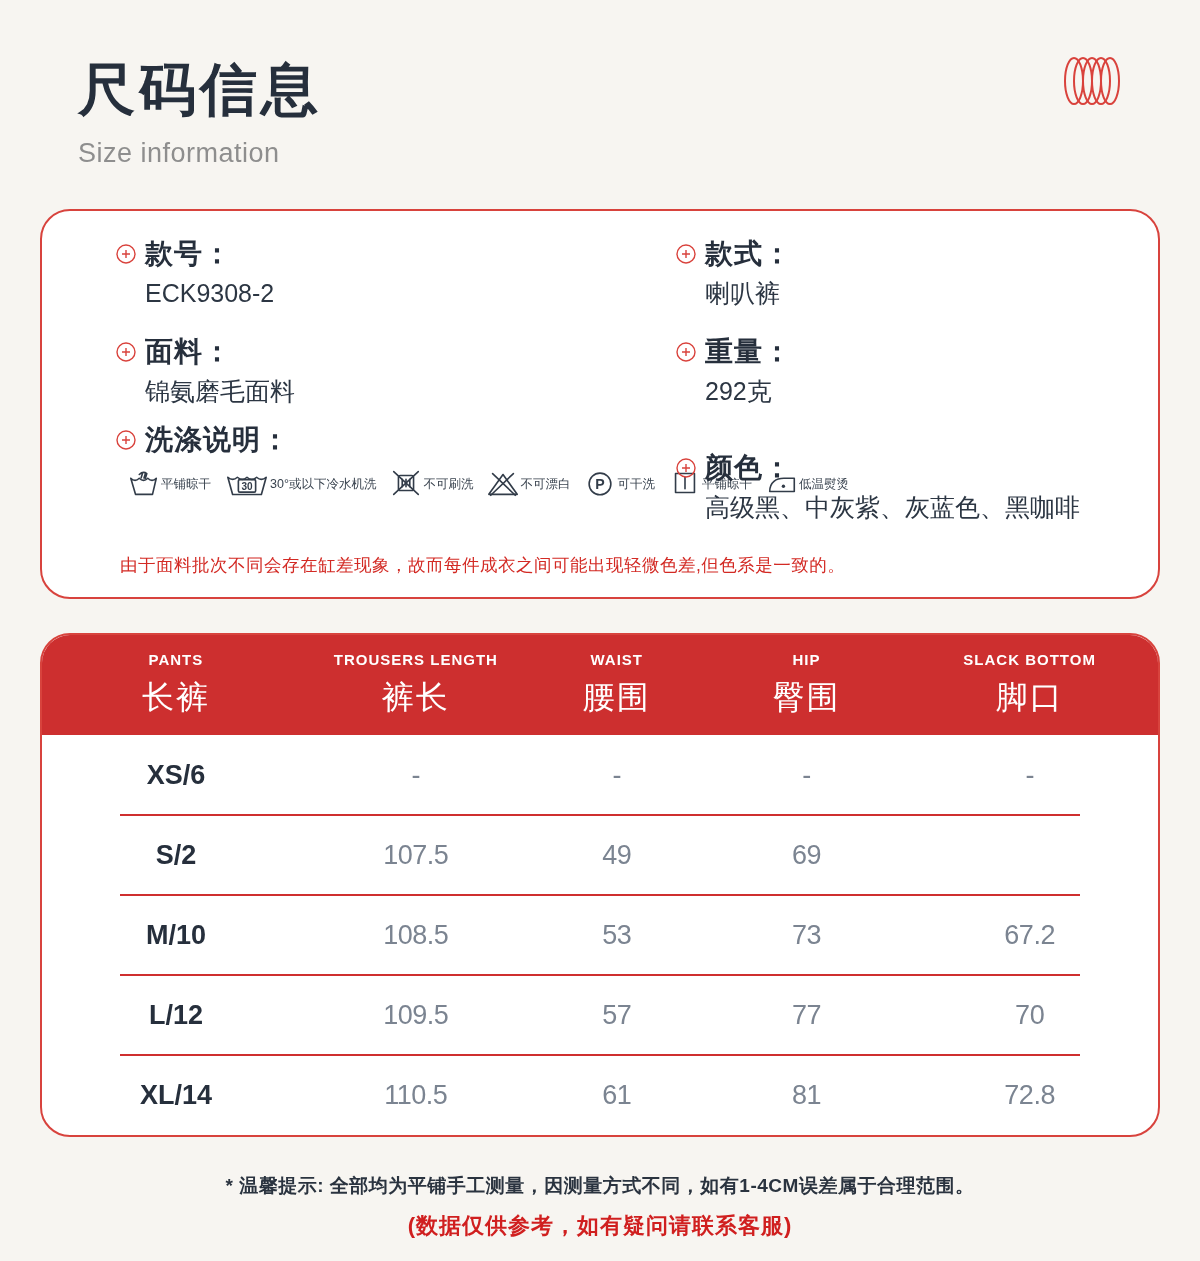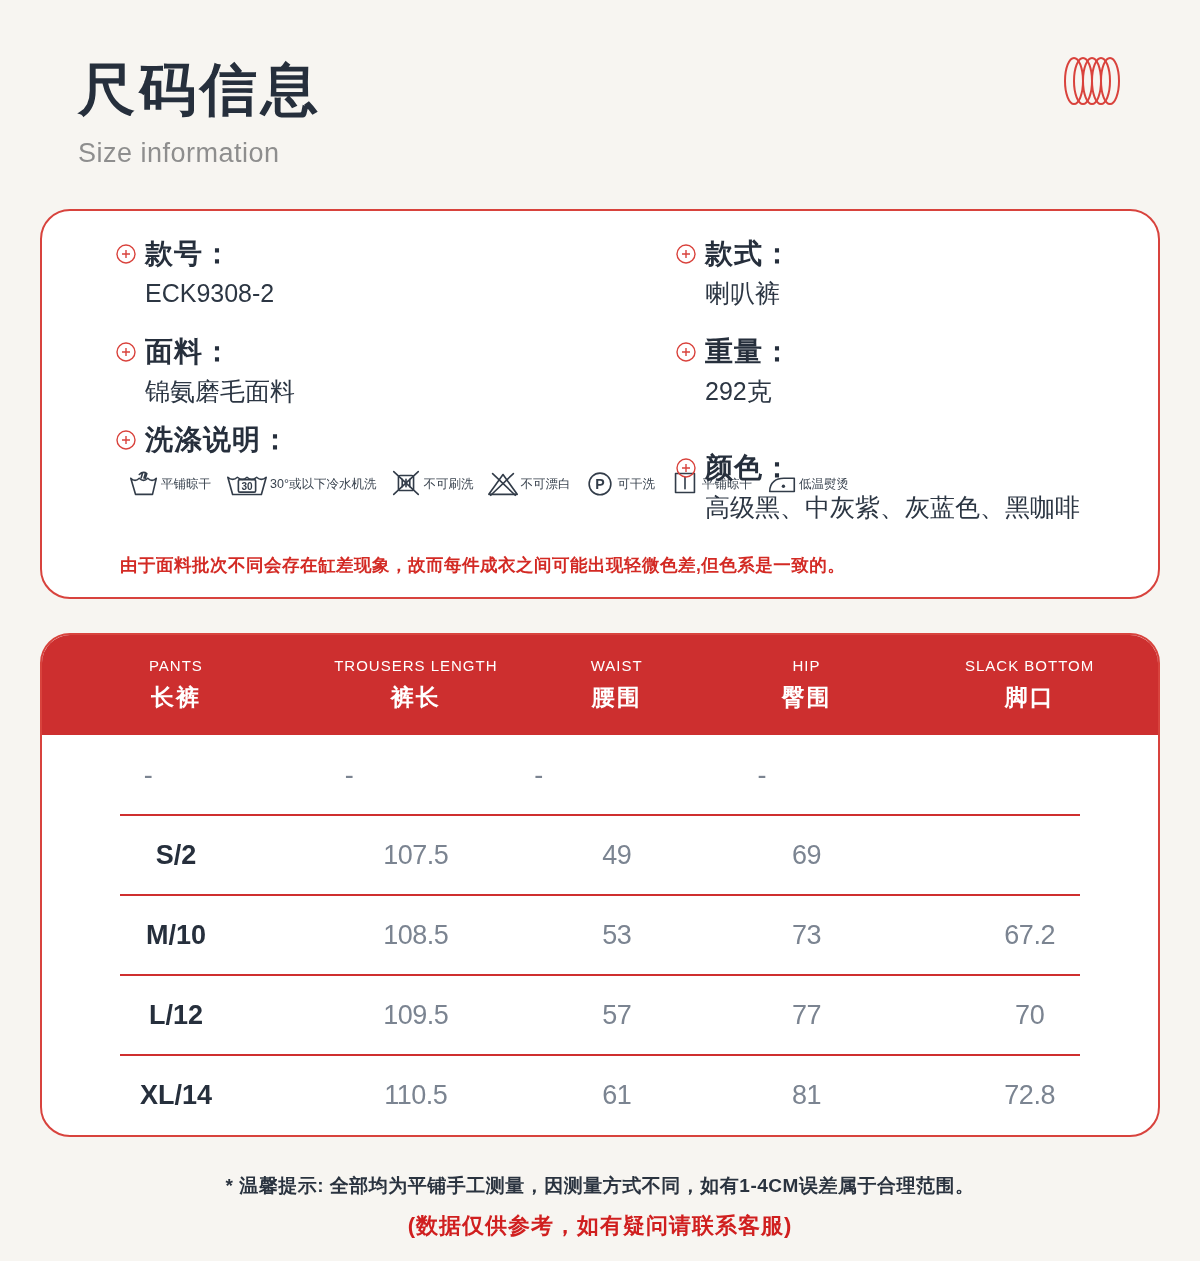--- a/index.html
+++ b/index.html
@@ -32,33 +32,33 @@
   .comp-cn { font-size:23px; color:#2c3643; }
   .comp-en { font-size:16.5px; color:#3c4654; margin-left:8px; }
   .field-wash { margin-top:12px; }
   .wash-row { display:flex; align-items:flex-end; gap:13px; margin-top:6px; margin-left:-18px; }
   .wash-item { display:flex; align-items:center; }
   .wash-item svg { height:36px; display:block; }
   .wash-label { font-size:12.5px; color:#39434f; margin-top:3px; white-space:nowrap; }
   .field-color { margin-top:40px; }
   .card-note {
     position:absolute; left:78px; bottom:20px;
-    font-size:17.5px; font-weight:700; color:#d32a24; letter-spacing:0.5px;
+    font-size:17.5px; font-weight:400; color:#d32a24; letter-spacing:0.5px;
   }
 
   
   .size-card {
     margin:34px 40px 0; background:#ffffff;
     border:2px solid #d8433d; border-radius:30px; overflow:hidden;
   }
   .size-head { background:#cd2f2f; height:100px; display:flex; align-items:center; }
   .col { text-align:center; }
   .c1 { width:24%; } .c2 { width:19%; } .c3 { width:17%; } .c4 { width:17%; } .c5 { width:23%; }
-  .th-en { font-size:15px; font-weight:400; color:#ffffff; letter-spacing:1px; }
-  .th-cn { font-size:23px; font-weight:700; color:#ffffff; margin-top:8px; letter-spacing:2px; }
+  .th-en { font-size:15px; font-weight:700; color:#ffffff; letter-spacing:1px; }
+  .th-cn { font-size:32px; font-weight:400; color:#ffffff; margin-top:8px; letter-spacing:2px; }
   .tr { display:flex; align-items:center; height:80px; position:relative; }
   .tr:not(:last-child)::after {
     content:""; position:absolute; left:78px; right:78px; bottom:-1px;
     border-bottom:2px solid #cf2f2f;
   }
   .td-size { font-size:27px; font-weight:800; color:#262f3c; }
   .td-val { font-size:27px; color:#7b8491; font-stretch:condensed; letter-spacing:-0.5px; }
 
   
   .footer { margin-top:36px; text-align:center; }
@@ -223,20 +223,21 @@
         <div class="th-cn">臀围</div>
       </div>
       <div class="col c5">
         <div class="th-en">SLACK BOTTOM</div>
         <div class="th-cn">脚口</div>
       </div>
     </div>
 
     <div>
       <div class="tr">
+        <div class="col c1 td-size">XS/6</div>
         <div class="col c2 td-val">-</div>
         <div class="col c3 td-val">-</div>
         <div class="col c4 td-val">-</div>
         <div class="col c5 td-val">-</div>
       </div>
       <div class="tr">
         <div class="col c1 td-size">S/2</div>
         <div class="col c2 td-val">107.5</div>
         <div class="col c3 td-val">49</div>
         <div class="col c4 td-val">69</div>

